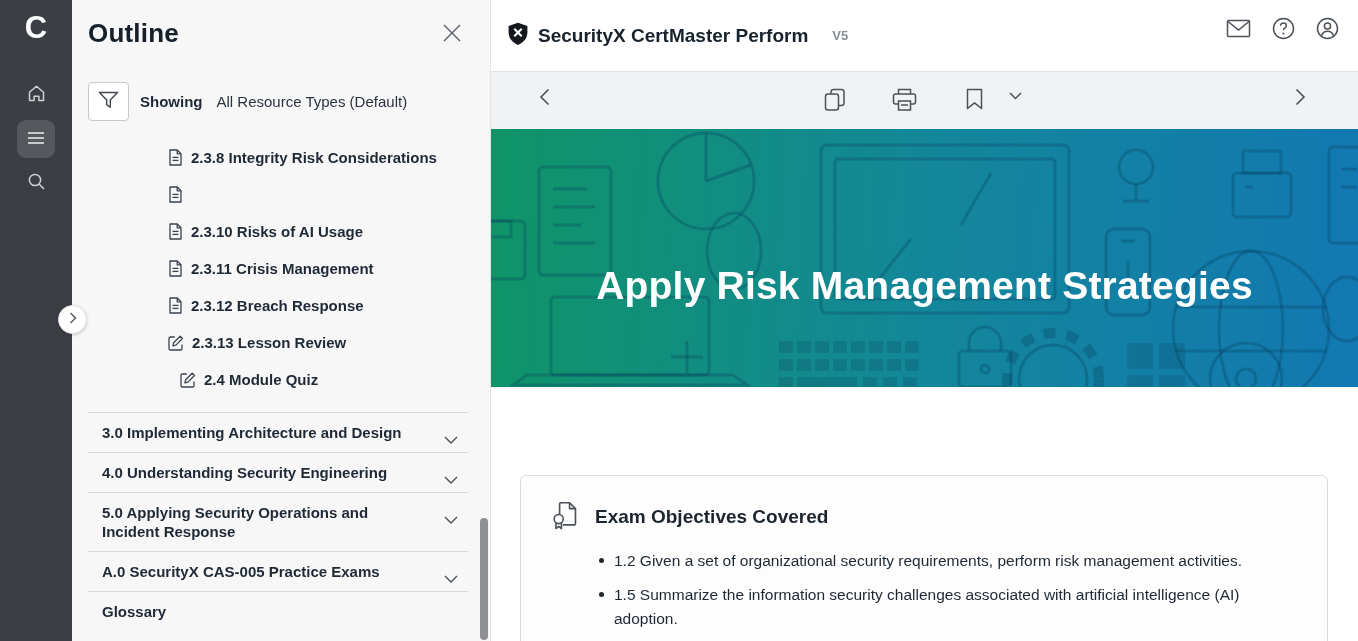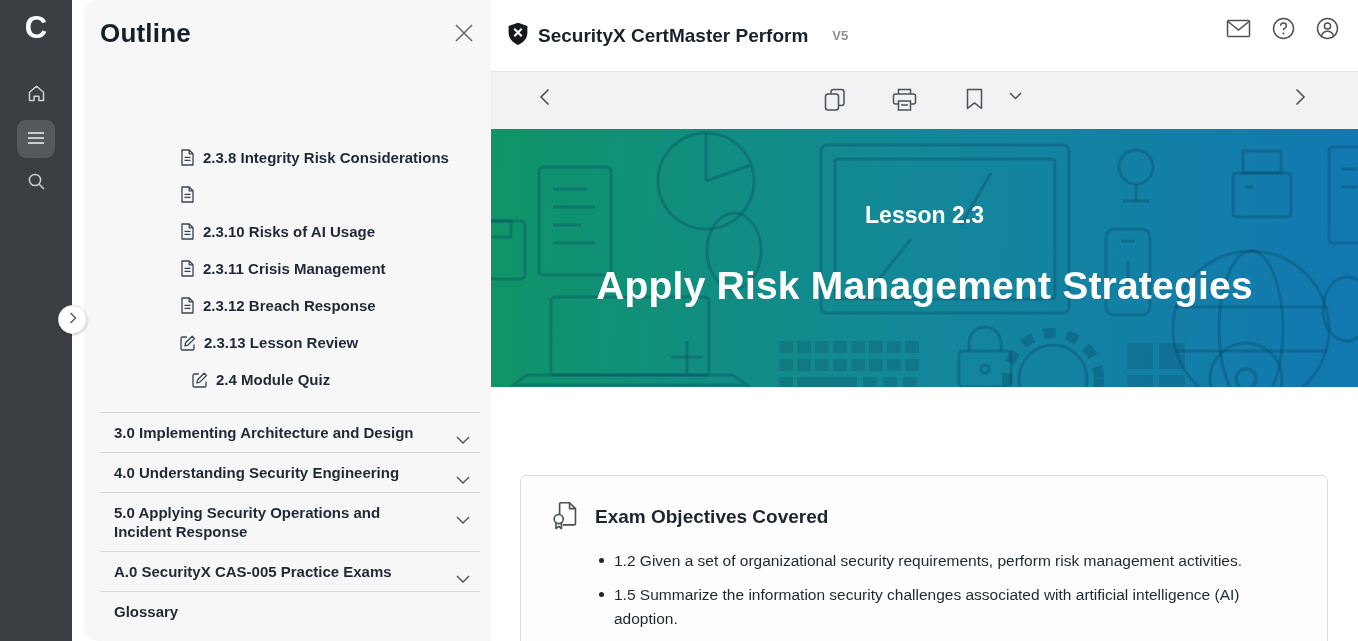--- a/index.html
+++ b/index.html
@@ -17,22 +17,22 @@
               display:flex; align-items:center; justify-content:center; cursor:pointer; }
   .rail-btn.active { background:#55585d; }
 
   
   .panel-toggle { position:absolute; left:58px; top:305px; width:29px; height:29px;
                   border-radius:50%; background:#fff; border:1px solid #e3e3e5;
                   box-shadow:0 1px 3px rgba(0,0,0,.22); display:flex; align-items:center;
                   justify-content:center; cursor:pointer; z-index:5; }
 
   
-  .outline { position:absolute; left:84px; top:0; width:419px; height:641px;
-             background:#f7f7f8; border-right:1px solid #e3e4e6;border-radius:15px; }
+  .outline { position:absolute; left:72px; top:0; width:419px; height:641px;
+             background:#f7f7f8; border-right:1px solid #e3e4e6; }
   .outline-title { position:absolute; left:16px; top:18px; font-size:26px; font-weight:700;
                    color:#16202b; letter-spacing:.2px; }
   .outline-close { position:absolute; right:28px; top:24px; width:20px; height:20px;
                    background:transparent; border:none; cursor:pointer; }
   .filter-row { position:absolute; left:16px; top:82px; display:flex; align-items:center; }
   .filter-btn { width:41px; height:39px; background:#fff; border:1px solid #c7c8ca;
                 border-radius:4px; display:flex; align-items:center; justify-content:center;
                 cursor:pointer; }
   .filter-label { margin-left:11px; font-size:15px; font-weight:700; color:#1f2935; }
   .filter-value { margin-left:14px; font-size:15px; color:#2b343e; }
@@ -129,20 +129,31 @@
     <h1 class="outline-title">Outline</h1>
     <button class="outline-close">
       <span>
         <svg width="18" height="18" viewBox="0 0 18 18" stroke="#5e646b" stroke-width="1.5">
             <line x1="1" y1="1" x2="17" y2="17"></line>
             <line x1="17" y1="1" x2="1" y2="17"></line>
           </svg>
       </span>
     </button>
 
+    <div class="filter-row">
+      <button class="filter-btn">
+        <span>
+          <svg width="21" height="18" viewBox="0 0 21 18" fill="none" stroke="#40464e" stroke-width="1.4" stroke-linejoin="round">
+              <path d="M1.5 1.5h18l-7.2 7.6v7.2l-3.6-2.7V9.1Z"></path>
+            </svg>
+        </span>
+      </button>
+      <span class="filter-label">Showing</span>
+      <span class="filter-value">All Resource Types (Default)</span>
+    </div>
 
     <div class="toc">
       <div class="toc-row">
         <span class="ticon">
             <svg width="15" height="17" viewBox="0 0 15 17" fill="none" stroke="#3a434e" stroke-width="1.3" stroke-linejoin="round">
               <path d="M2 1h7.2L13 4.8V16H2Z"></path>
               <path d="M9.2 1v3.8H13"></path>
               <line x1="4.5" y1="8.4" x2="10.5" y2="8.4"></line>
               <line x1="4.5" y1="11.4" x2="10.5" y2="11.4"></line>
             </svg>
@@ -394,21 +405,20 @@
           <line x1="645" y1="55" x2="645" y2="72"></line>
           <line x1="632" y1="72" x2="658" y2="72"></line>
         <rect x="742" y="44" width="58" height="44" rx="4"></rect>
           <rect x="752" y="22" width="38" height="22"></rect>
           <line x1="754" y1="58" x2="762" y2="58"></line>
         <rect x="838" y="18" width="60" height="96" rx="4"></rect>
           <line x1="850" y1="40" x2="866" y2="40"></line>
           <line x1="850" y1="58" x2="866" y2="58"></line>
         <ellipse cx="856" cy="180" rx="24" ry="32"></ellipse>
       </svg>
-      <div class="eyebrow">Lesson 2.3</div>
       <div class="big-title">Apply Risk Management Strategies</div>
     </section>
 
     <section class="content">
       <div class="obj-card">
         <div class="obj-head">
           <span>
             <svg width="29" height="33" viewBox="0 0 32 34" fill="none" stroke="#4a5056" stroke-width="1.8" stroke-linejoin="round">
                 <path d="M9.5 17V5.5A1.5 1.5 0 0 1 11 4h9.5L27 10.5V27a1.5 1.5 0 0 1-1.5 1.5H13"></path>
                 <path d="M20.5 4v6.5H27"></path>

